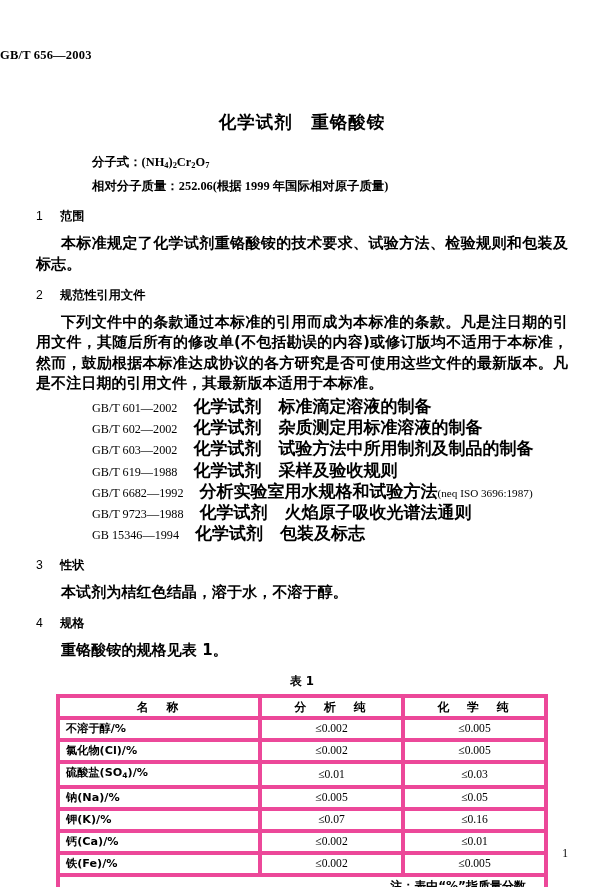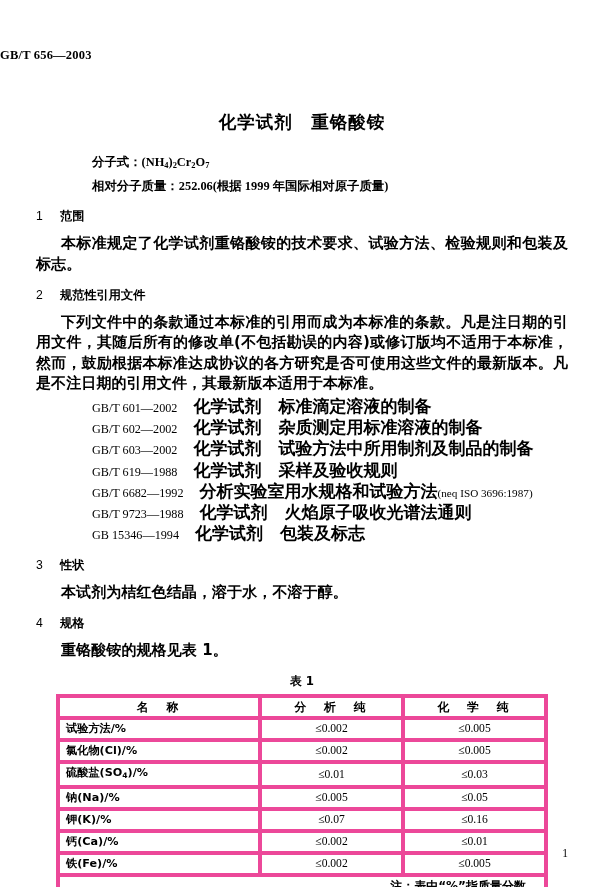--- a/index.html
+++ b/index.html
@@ -256,21 +256,21 @@
       </colgroup>
       <thead>
         <tr>
           <th>名　称</th>
           <th>分　析　纯</th>
           <th>化　学　纯</th>
         </tr>
       </thead>
       <tbody>
         <tr>
-          <td class="name">试验方法/%</td>
+          <td class="name">不溶于醇/%</td>
           <td class="val">≤0.002</td>
           <td class="val">≤0.005</td>
         </tr>
         <tr>
           <td class="name">氯化物(Cl)/%</td>
           <td class="val">≤0.002</td>
           <td class="val">≤0.005</td>
         </tr>
         <tr>
           <td class="name">硫酸盐(SO<sub>4</sub>)/%</td>

